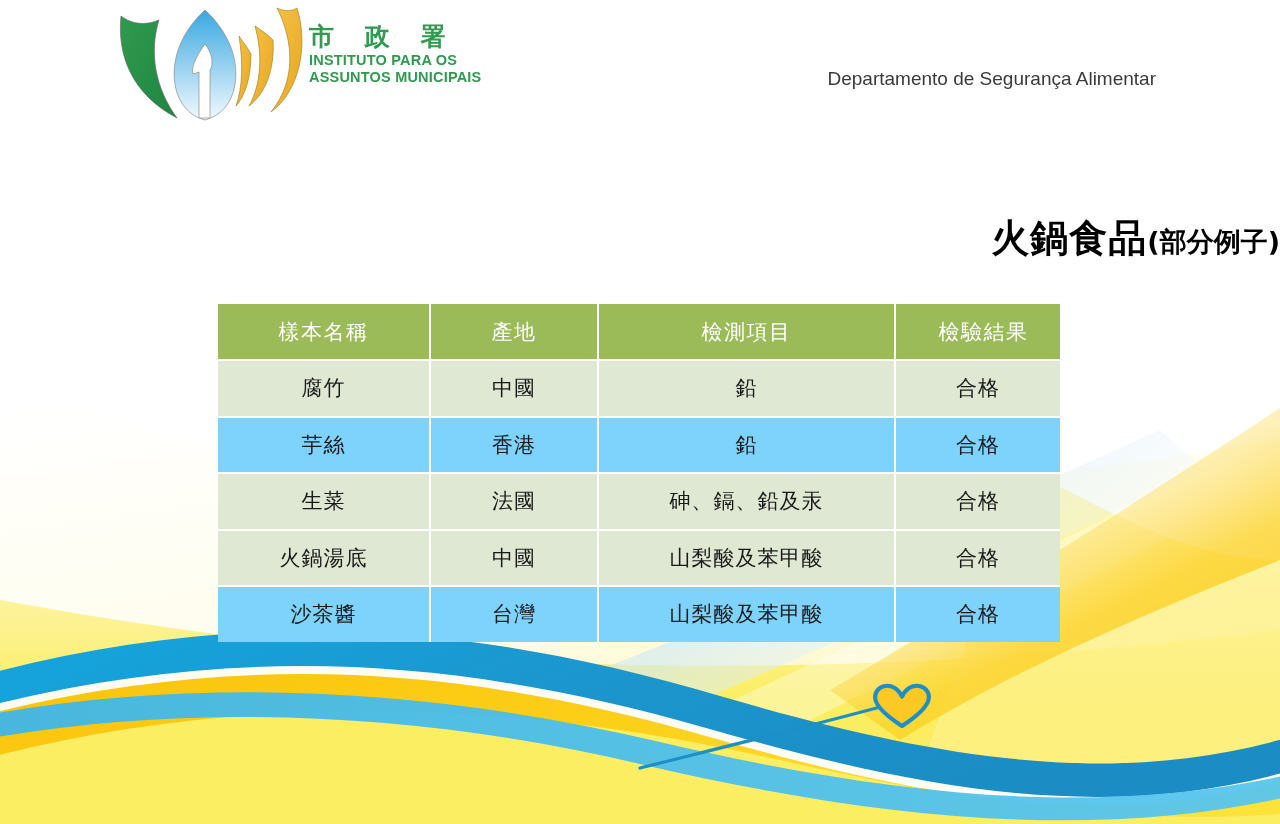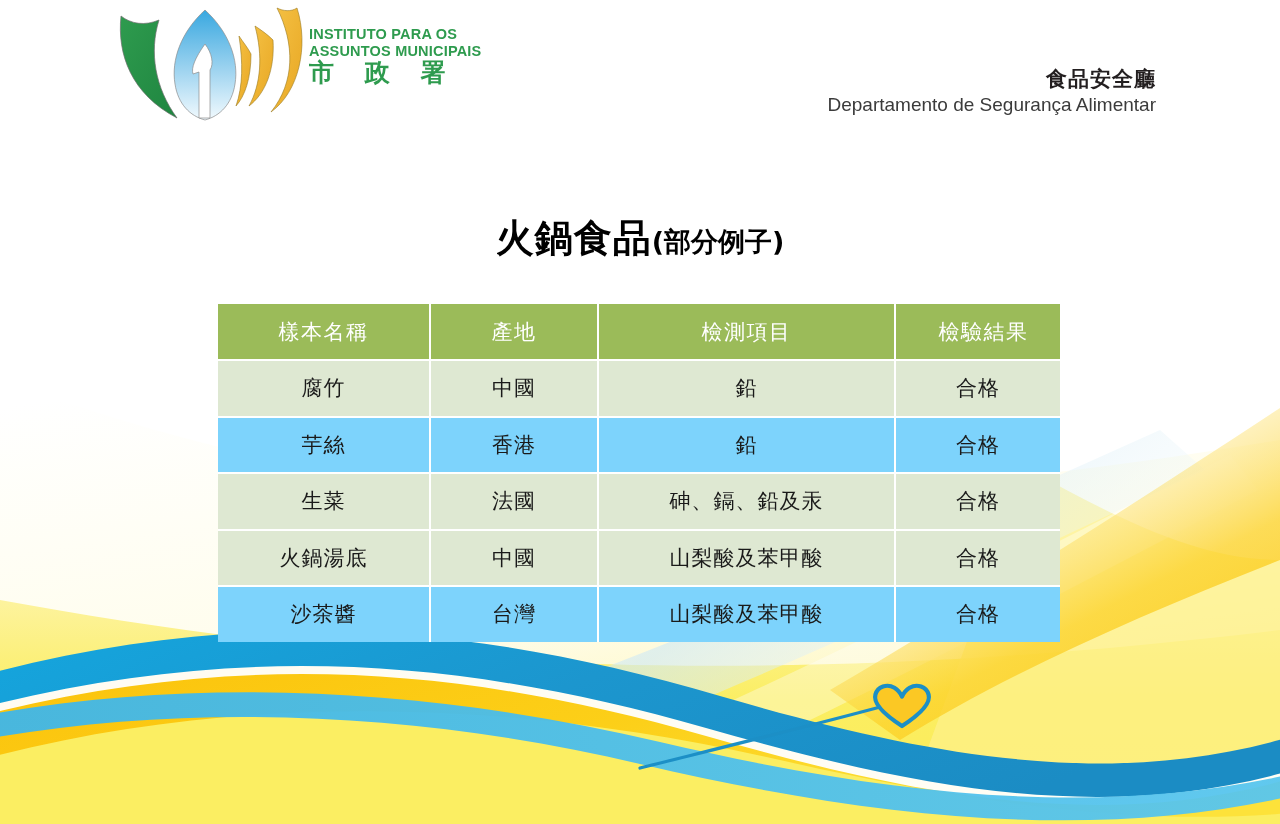--- a/index.html
+++ b/index.html
@@ -89,21 +89,21 @@
     line-height: 1.3;
     margin-top: 1px;
   }
 
   
   #slide-title {
     position: absolute;
     left: 0;
     top: 213px;
     width: 1280px;
-    text-align: center;
+    text-align: right;
     z-index: 5;
     color: #000000;
     font-family: "DejaVu Sans", "Liberation Sans", sans-serif;
   }
   #slide-title .title-main {
     font-size: 38px;
     font-weight: bold;
     letter-spacing: 1px;
   }
   #slide-title .title-sub {
@@ -252,28 +252,27 @@
       <path d="M90,8 C 66,30 56,58 60,82 C 63,102 75,114 90,118 C 105,114 117,102 120,82 C 124,58 114,30 90,8 Z" fill="url(#petalBlue)" stroke="#8C8C8C" stroke-width="0.7"></path>
 
       <path d="M90,42 C 80,56 76,66 78,72 L 84,70 L 84,116 L 95,116 L 95,68 C 99,62 97,51 90,42 Z" fill="#FFFFFF" stroke="#8C8C8C" stroke-width="0.7"></path>
 
       <path d="M124,34 C 128,60 128,84 121,104 C 130,94 136,76 136,52 C 133,46 128,40 124,34 Z" fill="url(#featherGold)" stroke="#9A7A20" stroke-width="0.6"></path>
       <path d="M140,24 C 148,54 146,82 134,104 C 150,92 160,68 158,38 C 152,32 146,28 140,24 Z" fill="url(#featherGold)" stroke="#9A7A20" stroke-width="0.6"></path>
       <path d="M162,6 C 180,42 180,80 156,110 C 184,90 194,44 182,6 C 176,10 168,9 162,6 Z" fill="url(#featherGold)" stroke="#9A7A20" stroke-width="0.6"></path>
     </svg>
 
     <div id="brand-wordmark">
+      <div id="brand-cn">市 政 署</div>
       <div id="brand-pt">INSTITUTO PARA OS
 ASSUNTOS MUNICIPAIS</div>
-      <div id="brand-cn">市 政 署</div>
     </div>
   </div>
 
   <div id="dept-block">
-    <div id="dept-cn">食品安全廳</div>
     <div id="dept-pt">Departamento de Segurança Alimentar</div>
   </div>
 </div>
 
 <div id="slide-title">
   <span class="title-main">火鍋食品</span><span class="title-sub">(部分例子)</span>
 </div>
 
 <table id="results-table">
   <colgroup>

